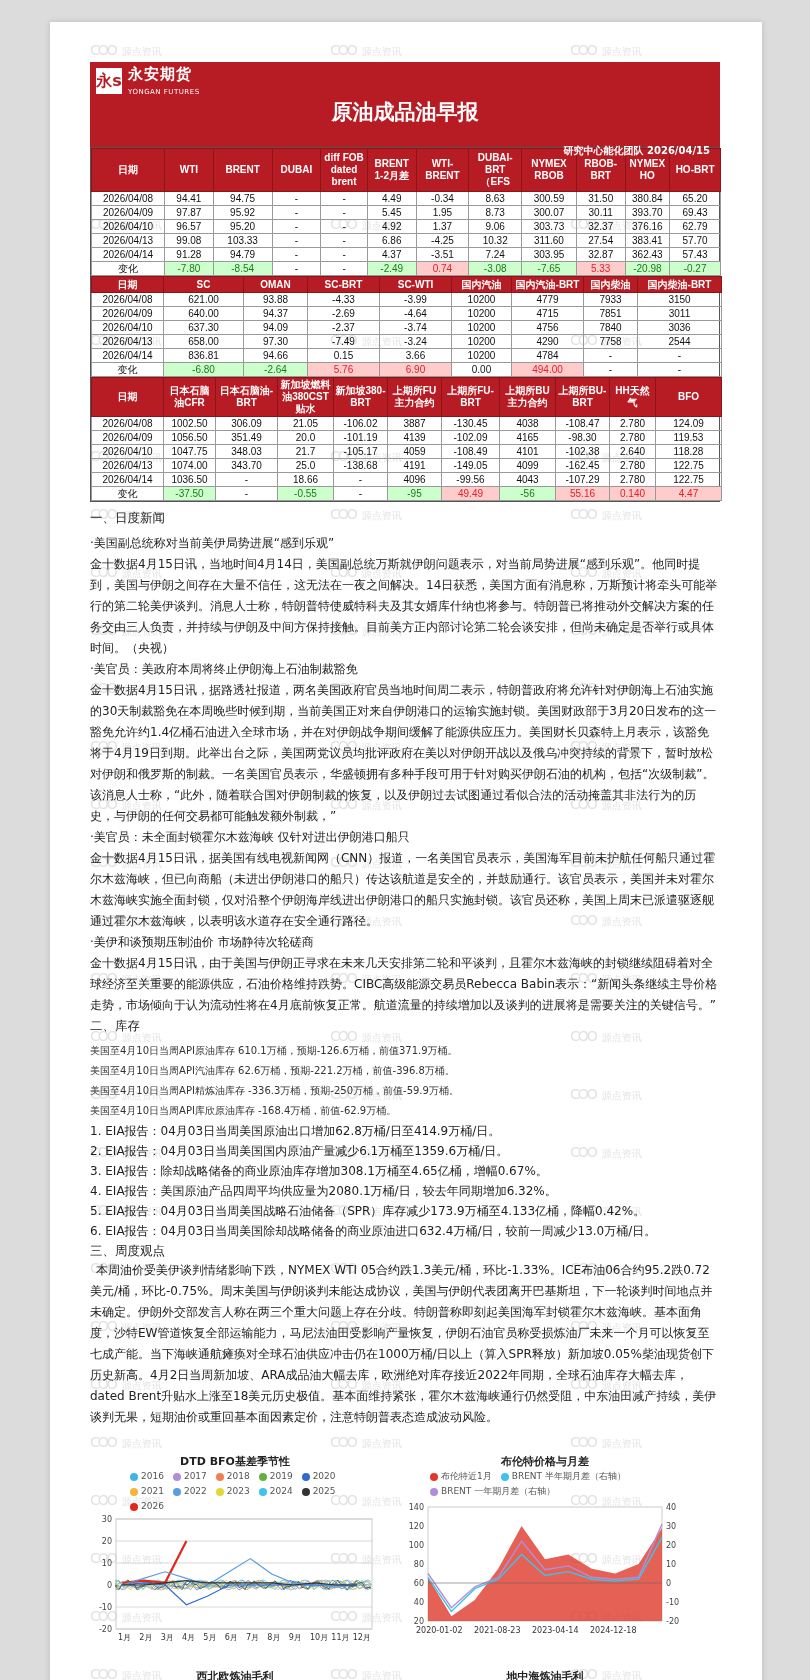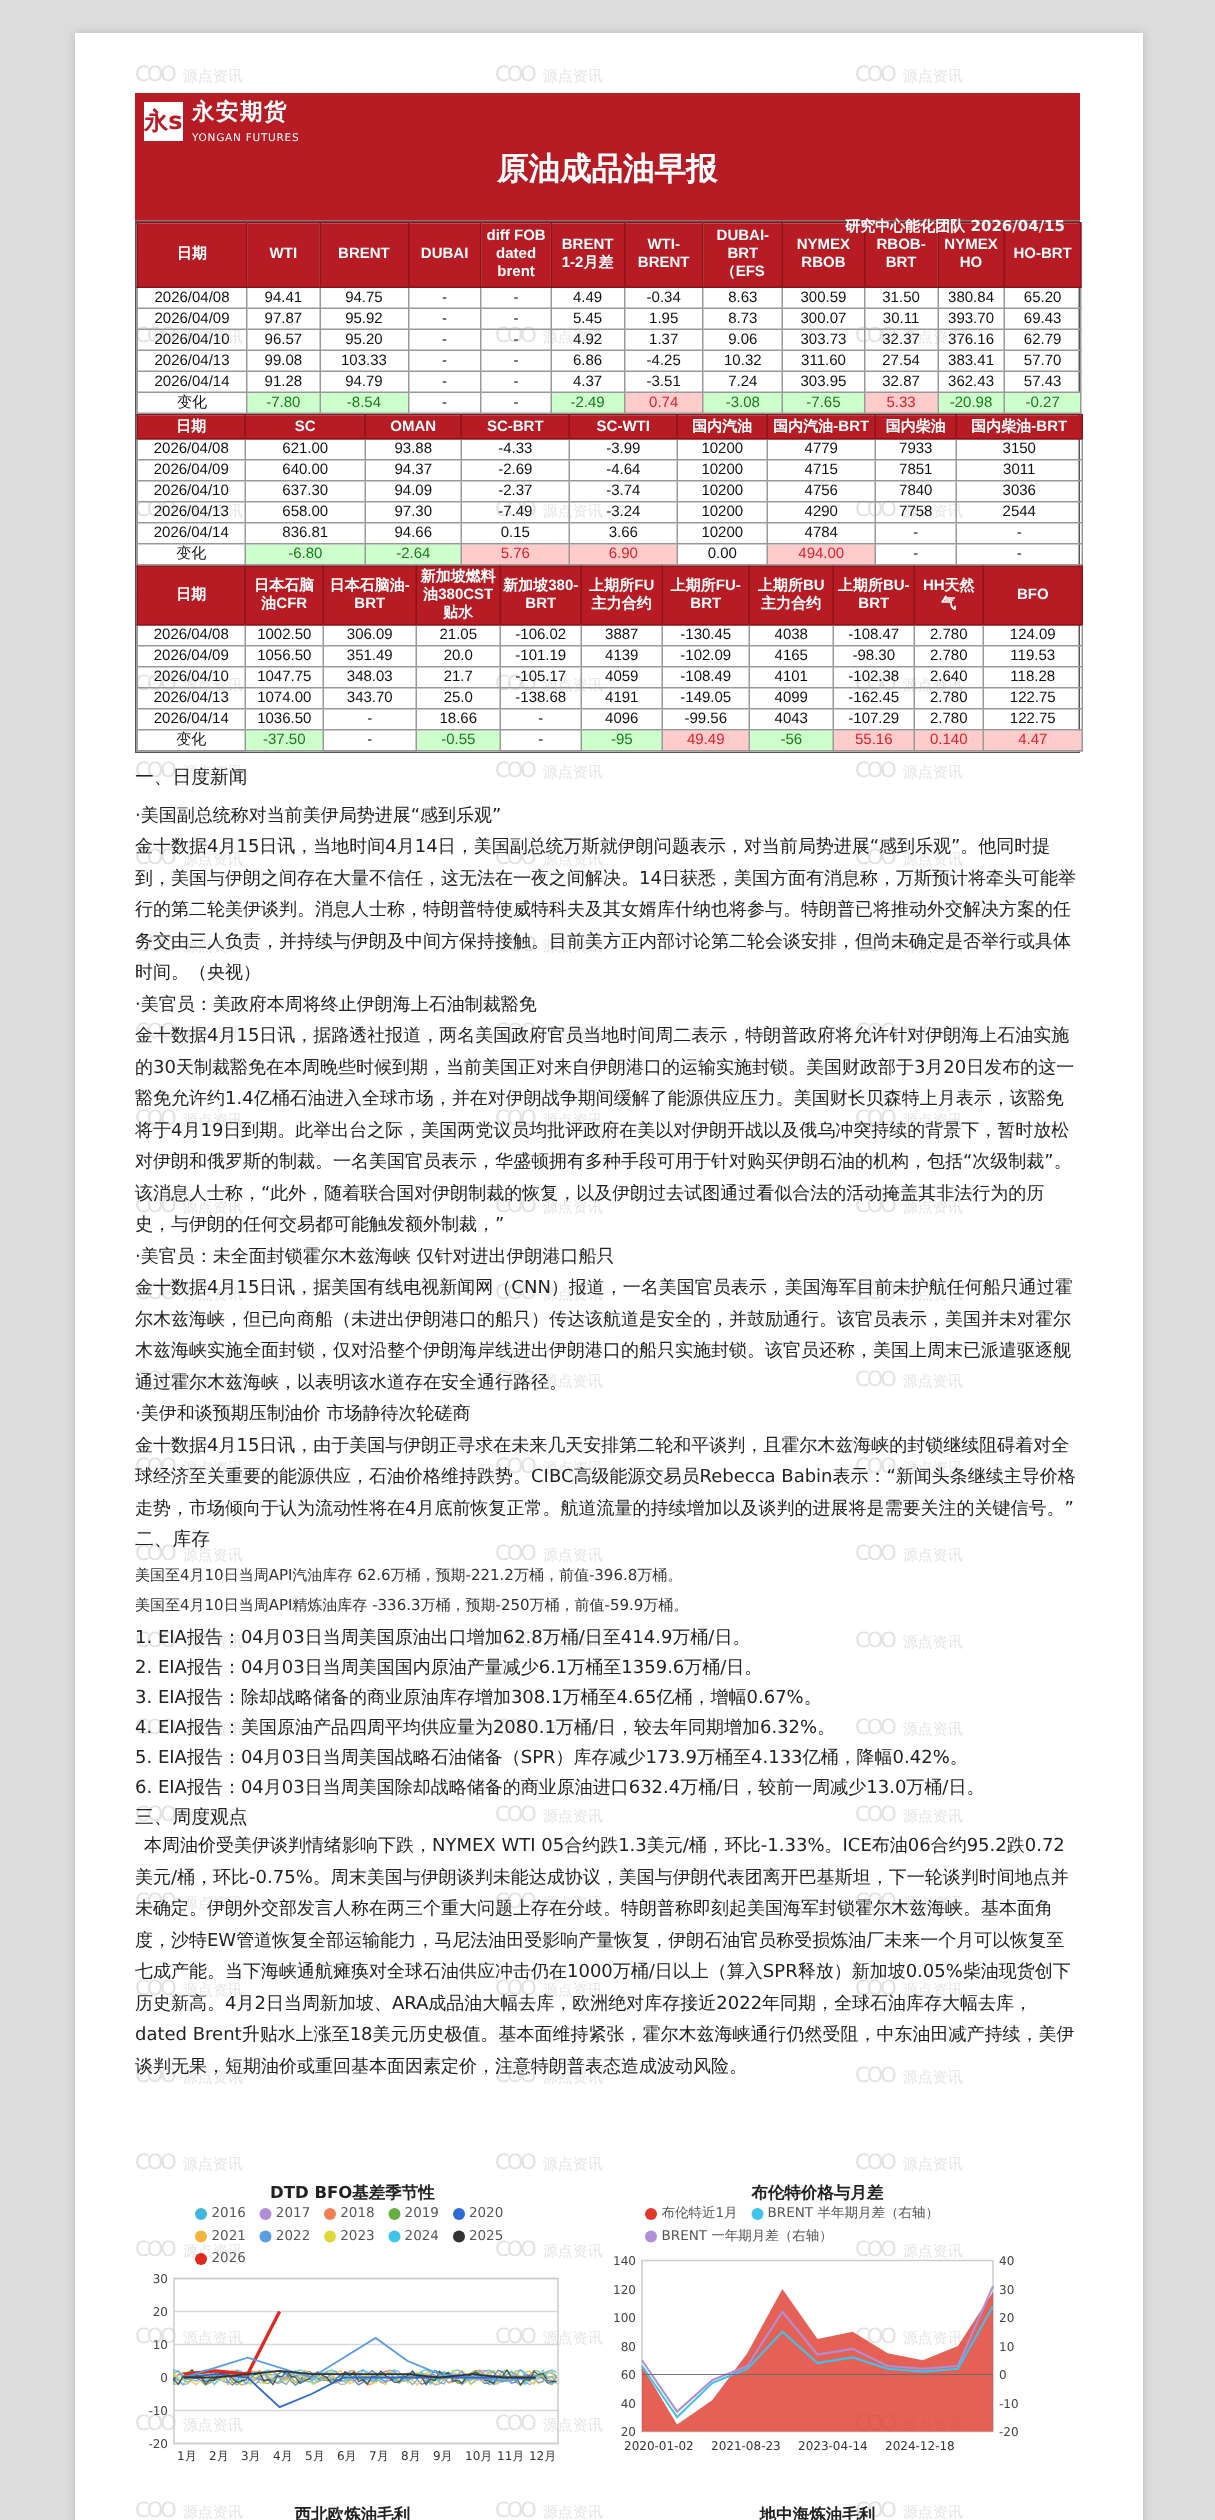--- a/index.html
+++ b/index.html
@@ -467,22 +467,24 @@
         <div class="bullet">·美官员：美政府本周将终止伊朗海上石油制裁豁免</div>
         <p class="p">金十数据4月15日讯，据路透社报道，两名美国政府官员当地时间周二表示，特朗普政府将允许针对伊朗海上石油实施的30天制裁豁免在本周晚些时候到期，当前美国正对来自伊朗港口的运输实施封锁。美国财政部于3月20日发布的这一豁免允许约1.4亿桶石油进入全球市场，并在对伊朗战争期间缓解了能源供应压力。美国财长贝森特上月表示，该豁免将于4月19日到期。此举出台之际，美国两党议员均批评政府在美以对伊朗开战以及俄乌冲突持续的背景下，暂时放松对伊朗和俄罗斯的制裁。一名美国官员表示，华盛顿拥有多种手段可用于针对购买伊朗石油的机构，包括“次级制裁”。该消息人士称，“此外，随着联合国对伊朗制裁的恢复，以及伊朗过去试图通过看似合法的活动掩盖其非法行为的历史，与伊朗的任何交易都可能触发额外制裁，”</p>
         <div class="bullet">·美官员：未全面封锁霍尔木兹海峡 仅针对进出伊朗港口船只</div>
         <p class="p">金十数据4月15日讯，据美国有线电视新闻网（CNN）报道，一名美国官员表示，美国海军目前未护航任何船只通过霍尔木兹海峡，但已向商船（未进出伊朗港口的船只）传达该航道是安全的，并鼓励通行。该官员表示，美国并未对霍尔木兹海峡实施全面封锁，仅对沿整个伊朗海岸线进出伊朗港口的船只实施封锁。该官员还称，美国上周末已派遣驱逐舰通过霍尔木兹海峡，以表明该水道存在安全通行路径。</p>
         <div class="bullet">·美伊和谈预期压制油价 市场静待次轮磋商</div>
         <p class="p">金十数据4月15日讯，由于美国与伊朗正寻求在未来几天安排第二轮和平谈判，且霍尔木兹海峡的封锁继续阻碍着对全球经济至关重要的能源供应，石油价格维持跌势。CIBC高级能源交易员Rebecca Babin表示：“新闻头条继续主导价格走势，市场倾向于认为流动性将在4月底前恢复正常。航道流量的持续增加以及谈判的进展将是需要关注的关键信号。”</p>
       </div>
 
     <div class="sec" style="margin-top:2px">二、库存</div>
     <div id="api-list">
+        <div class="api">美国至4月10日当周API原油库存 610.1万桶，预期-126.6万桶，前值371.9万桶。</div>
         <div class="api">美国至4月10日当周API汽油库存 62.6万桶，预期-221.2万桶，前值-396.8万桶。</div>
         <div class="api">美国至4月10日当周API精炼油库存 -336.3万桶，预期-250万桶，前值-59.9万桶。</div>
+        <div class="api">美国至4月10日当周API库欣原油库存 -168.4万桶，前值-62.9万桶。</div>
       </div>
     <div id="eia-list">
         <div class="eia">1. EIA报告：04月03日当周美国原油出口增加62.8万桶/日至414.9万桶/日。</div>
         <div class="eia">2. EIA报告：04月03日当周美国国内原油产量减少6.1万桶至1359.6万桶/日。</div>
         <div class="eia">3. EIA报告：除却战略储备的商业原油库存增加308.1万桶至4.65亿桶，增幅0.67%。</div>
         <div class="eia">4. EIA报告：美国原油产品四周平均供应量为2080.1万桶/日，较去年同期增加6.32%。</div>
         <div class="eia">5. EIA报告：04月03日当周美国战略石油储备（SPR）库存减少173.9万桶至4.133亿桶，降幅0.42%。</div>
         <div class="eia">6. EIA报告：04月03日当周美国除却战略储备的商业原油进口632.4万桶/日，较前一周减少13.0万桶/日。</div>
       </div>
 

